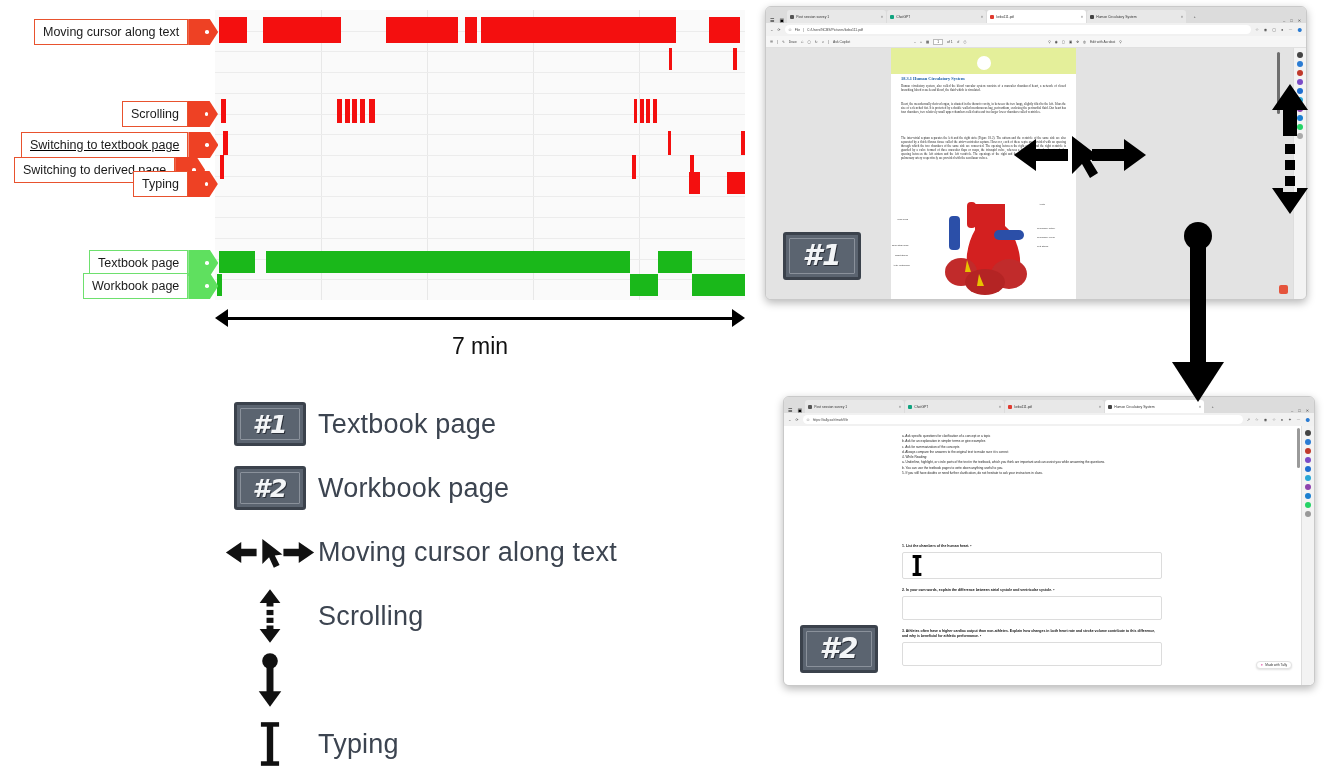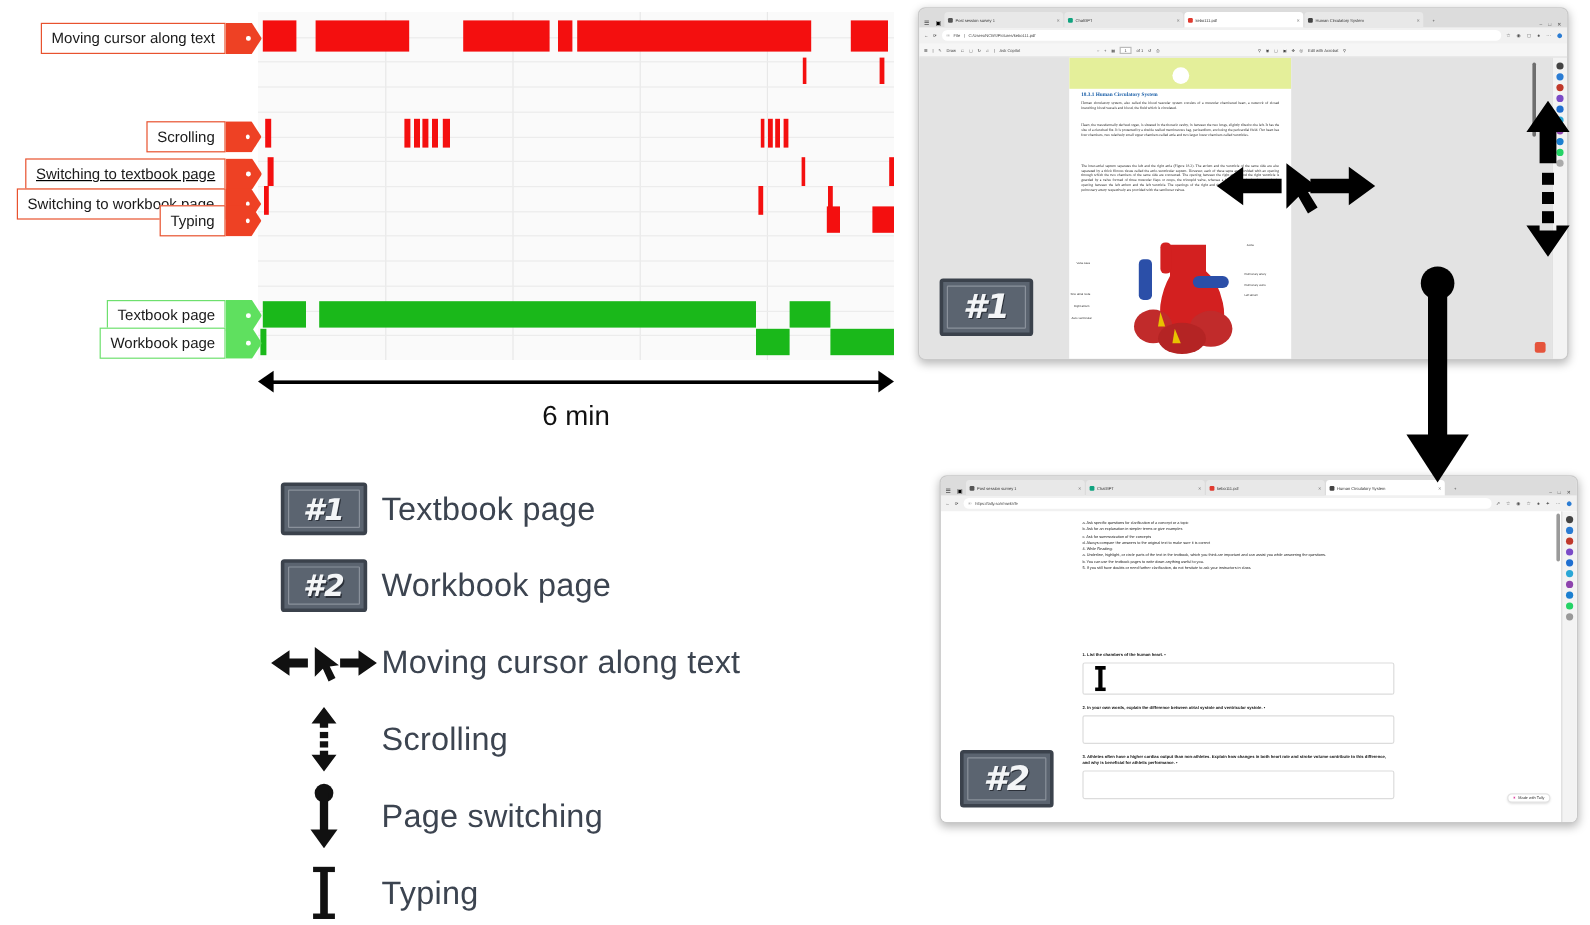--- a/index.html
+++ b/index.html
@@ -215,21 +215,21 @@
       </div>
       <div class="tag" style="top: 101px; left: 122px;">
         <div class="tag-body">Scrolling</div>
         <div class="tag-point"></div>
       </div>
       <div class="tag" style="top: 132px; left: 21px; text-decoration: underline;">
         <div class="tag-body">Switching to textbook page</div>
         <div class="tag-point"></div>
       </div>
       <div class="tag" style="top: 157px; left: 14px;">
-        <div class="tag-body">Switching to workbook page</div>
+        <div class="tag-body">Switching to derived page</div>
         <div class="tag-point"></div>
       </div>
       <div class="tag" style="top: 171px; left: 133px;">
         <div class="tag-body">Typing</div>
         <div class="tag-point"></div>
       </div>
       <div class="tag green" style="top: 250px; left: 89px;">
         <div class="tag-body">Textbook page</div>
         <div class="tag-point"></div>
       </div>
@@ -237,21 +237,21 @@
         <div class="tag-body">Workbook page</div>
         <div class="tag-point"></div>
       </div>
     </div>
 
   <div id="scale-row">
     <div id="scale-line"></div>
     <div class="scale-head" id="scale-head-l"></div>
     <div class="scale-head" id="scale-head-r"></div>
   </div>
-  <div id="scale-label">6 min</div>
+  <div id="scale-label">7 min</div>
 </div>
 
 <div id="legend">
     <div class="legend-row">
       <div class="legend-icon">
         <div class="mon">
           <span>#1</span>
         </div>
       </div>
       <div class="legend-text">Textbook page</div>
@@ -286,21 +286,20 @@
       <div class="legend-text">Scrolling</div>
     </div>
     <div class="legend-row">
       <div class="legend-icon">
         <svg viewBox="0 0 30 62" width="26" height="58">
           <circle cx="15" cy="9" r="9" fill="#111"></circle>
           <rect x="11" y="9" width="8" height="38" fill="#111"></rect>
           <path d="M15 62 L28 44 L2 44 Z" fill="#111"></path>
         </svg>
       </div>
-      <div class="legend-text">Page switching</div>
     </div>
     <div class="legend-row">
       <div class="legend-icon">
         <svg viewBox="0 0 22 48" width="20" height="44">
           <rect x="1" y="0" width="20" height="5" fill="#111"></rect>
           <rect x="7.5" y="3" width="7" height="42" fill="#111"></rect>
           <rect x="1" y="43" width="20" height="5" fill="#111"></rect>
         </svg>
       </div>
       <div class="legend-text">Typing</div>

